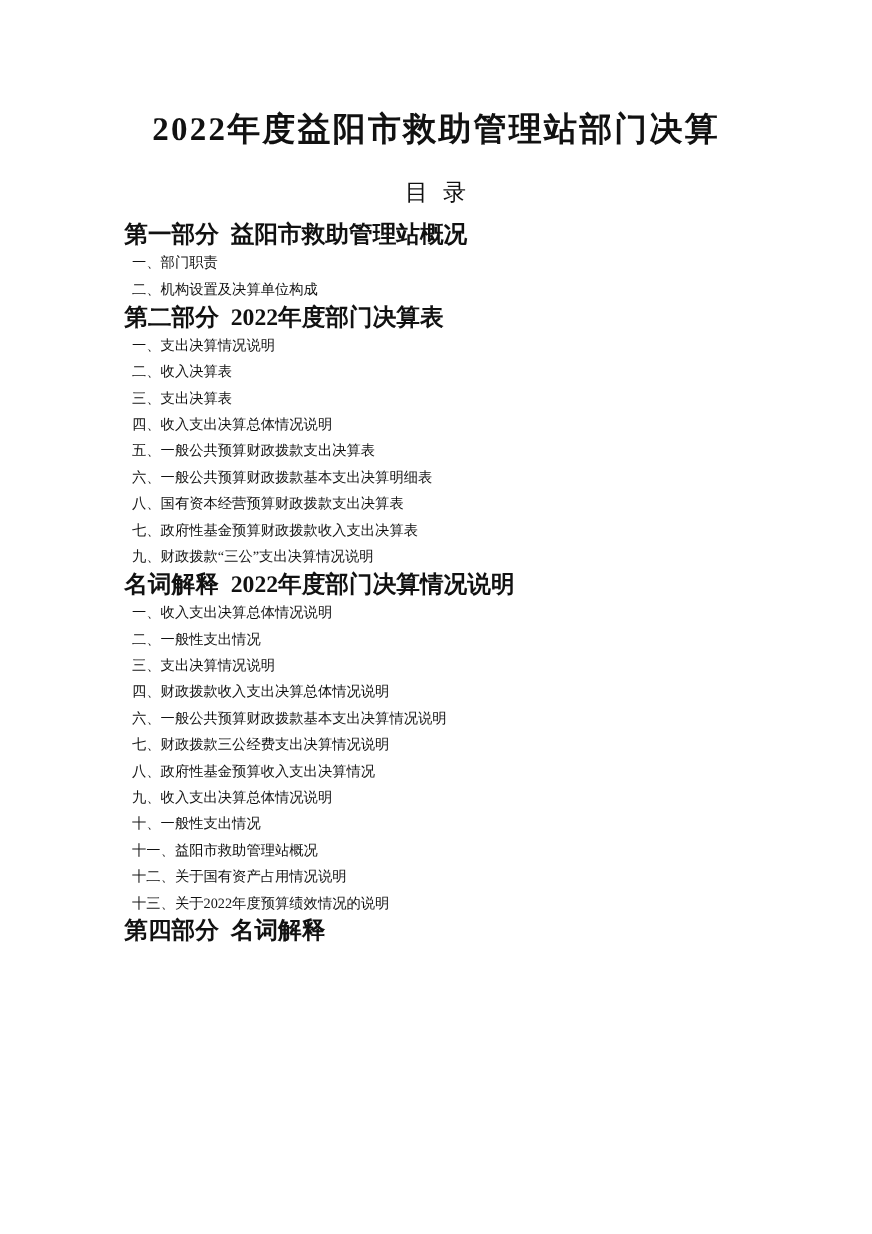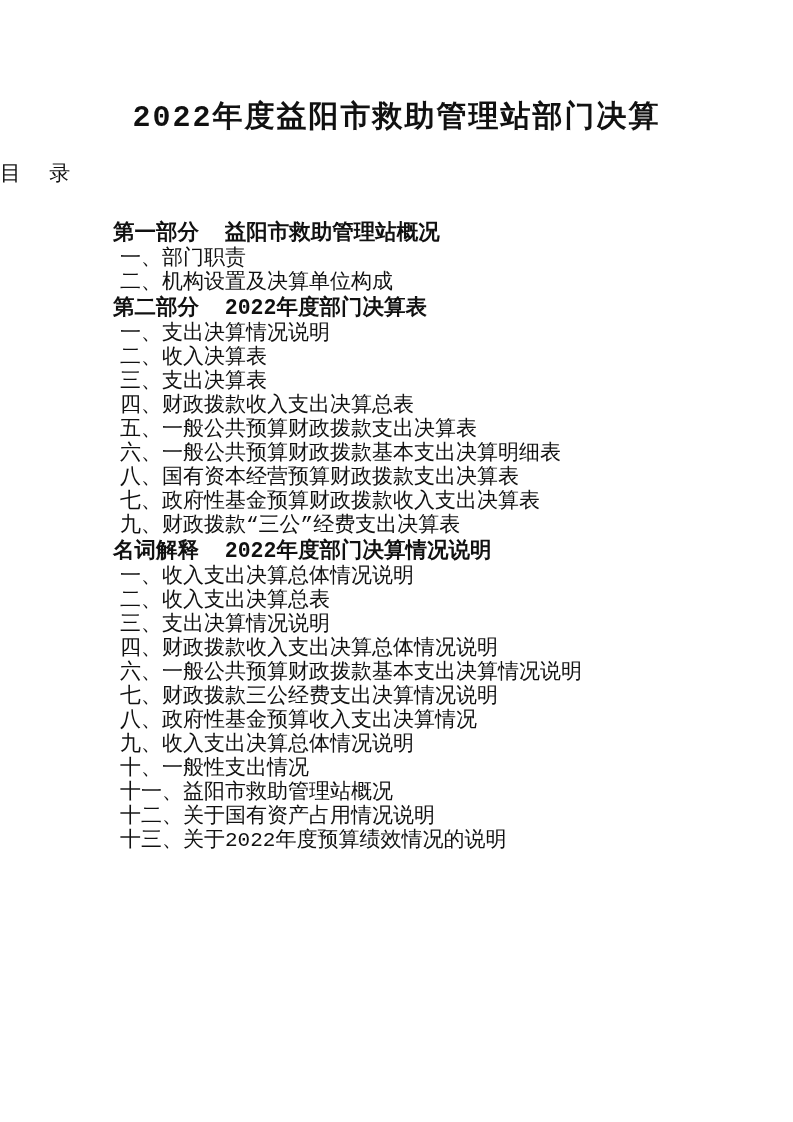--- a/index.html
+++ b/index.html
@@ -6,54 +6,55 @@
     margin: 0;
     padding: 0;
     background: #ffffff;
   }
   .page {
     position: relative;
     width: 793px;
     height: 1122px;
     background: #ffffff;
     color: #111111;
-    font-family: Liberation Mono, monospace;
+    font-family: Liberation Serif, serif;
     overflow: hidden;
   }
   .doc-title {
     margin: 0;
     padding-top: 100px;
     text-align: center;
     font-size: 30px;
     line-height: 36px;
     font-weight: 600;
     letter-spacing: 2px;
     white-space: pre-wrap;
   }
   .toc-label {
     margin-top: 27px;
+    text-align: center;
     font-size: 21px;
     line-height: 24px;
     font-weight: 500;
     letter-spacing: 1px;
     white-space: pre-wrap;
   }
   .toc {
-    margin-top: 33px;
+    margin-top: 13px;
     padding-left: 113px;
     padding-right: 60px;
   }
   .toc-heading {
     font-size: 21.5px;
     line-height: 27px;
     font-weight: bold;
     white-space: pre-wrap;
   }
   .toc-item {
-    font-size: 21px;
+    font-size: 13px;
     line-height: 24px;
     padding-left: 7px;
     white-space: pre-wrap;
   }
 </style>
 </head>
 <body>
 
 <div class="page">
 
@@ -67,40 +68,43 @@
       <div class="toc-heading">第一部分  益阳市救助管理站概况</div>
       <div class="toc-item">一、部门职责</div>
       <div class="toc-item">二、机构设置及决算单位构成</div>
     </div>
 
     <div>
       <div class="toc-heading">第二部分  2022年度部门决算表</div>
       <div class="toc-item">一、支出决算情况说明</div>
       <div class="toc-item">二、收入决算表</div>
       <div class="toc-item">三、支出决算表</div>
-      <div class="toc-item">四、财政拨款收入支出决算总表</div>
+      <div class="toc-item">四、收入支出决算总体情况说明</div>
       <div class="toc-item">五、一般公共预算财政拨款支出决算表</div>
       <div class="toc-item">六、一般公共预算财政拨款基本支出决算明细表</div>
       <div class="toc-item">八、国有资本经营预算财政拨款支出决算表</div>
       <div class="toc-item">七、政府性基金预算财政拨款收入支出决算表</div>
-      <div class="toc-item">九、财政拨款“三公”经费支出决算表</div>
+      <div class="toc-item">九、财政拨款“三公”支出决算情况说明</div>
     </div>
 
     <div>
       <div class="toc-heading">名词解释  2022年度部门决算情况说明</div>
       <div class="toc-item">一、收入支出决算总体情况说明</div>
-      <div class="toc-item">二、收入支出决算总表</div>
+      <div class="toc-item">二、一般性支出情况</div>
       <div class="toc-item">三、支出决算情况说明</div>
       <div class="toc-item">四、财政拨款收入支出决算总体情况说明</div>
       <div class="toc-item">六、一般公共预算财政拨款基本支出决算情况说明</div>
       <div class="toc-item">七、财政拨款三公经费支出决算情况说明</div>
       <div class="toc-item">八、政府性基金预算收入支出决算情况</div>
       <div class="toc-item">九、收入支出决算总体情况说明</div>
       <div class="toc-item">十、一般性支出情况</div>
       <div class="toc-item">十一、益阳市救助管理站概况</div>
       <div class="toc-item">十二、关于国有资产占用情况说明</div>
       <div class="toc-item">十三、关于2022年度预算绩效情况的说明</div>
     </div>
 
+    <div>
+      <div class="toc-heading">第四部分  名词解释</div>
+    </div>
 
 
   </nav>
 </div>
 
 </body></html>

